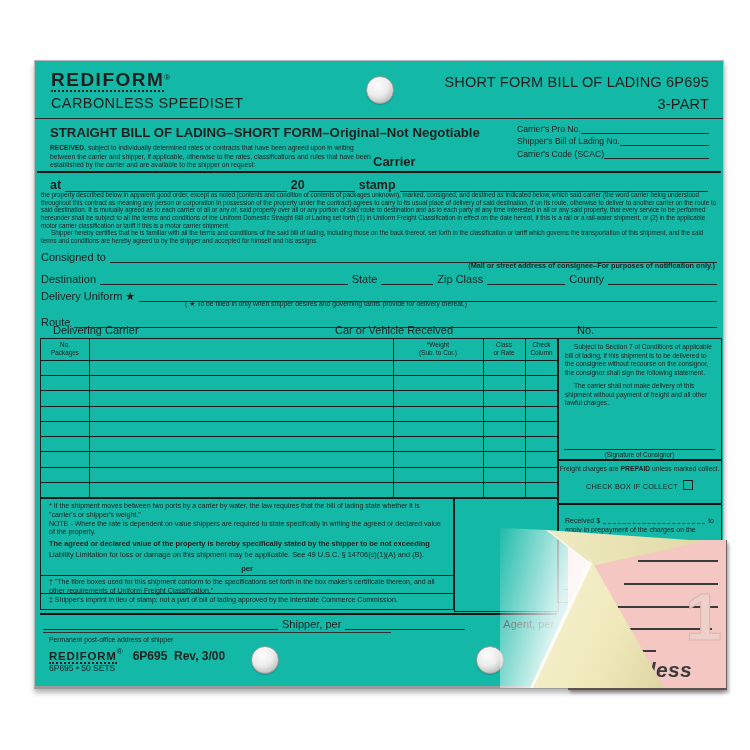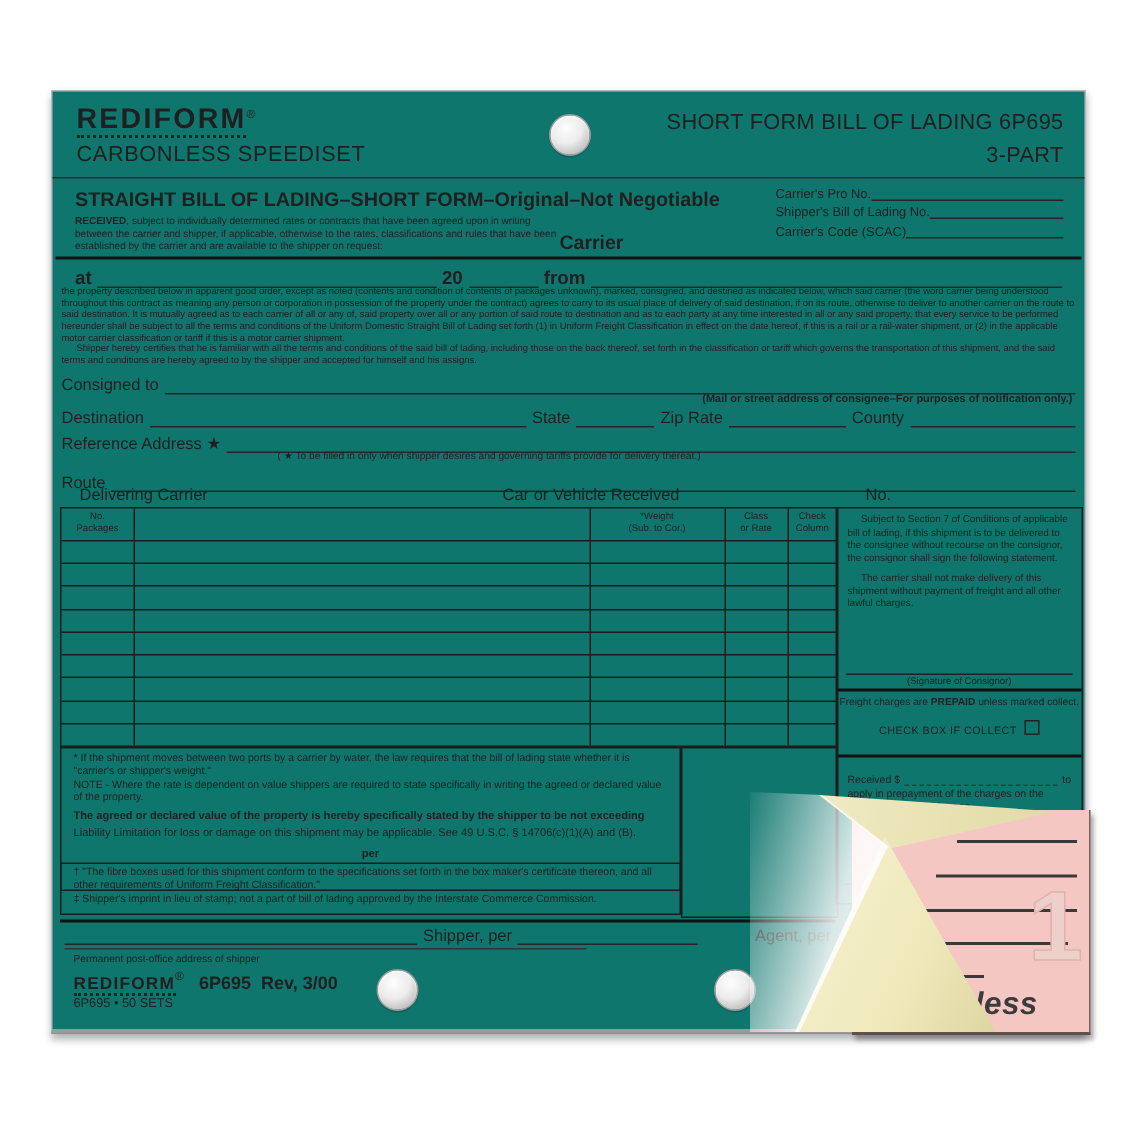--- a/index.html
+++ b/index.html
@@ -1,19 +1,19 @@
 <!DOCTYPE html>
 <html><head>
 <meta charset="utf-8">
 <style>
   html,body{margin:0;padding:0}
   body{width:750px;height:750px;background:#ffffff;position:relative;overflow:hidden;
        font-family:"Liberation Sans",sans-serif;color:#1f1f1f;}
   .abs{position:absolute}
-  .paper{position:absolute;left:34px;top:60px;width:688px;height:625px;background:#0f766e;
+  .paper{position:absolute;left:34px;top:60px;width:688px;height:625px;background:#14b8a6;
          border:1px solid #b9b9b9;border-bottom:3px solid #9a9a9a;
          box-shadow:0 4px 5px rgba(0,0,0,.28),2px 0 3px rgba(0,0,0,.06)}
   .row{display:flex;align-items:flex-end;gap:4px}
   .ln{flex:1;border-bottom:1px solid #262626;height:.85em;min-width:14px}
   .lnd{flex:1;border-bottom:1px dashed #3a3a3a;height:.8em}
   .hole{width:26px;height:26px;border-radius:50%;border:1px solid #9b9b9b;
         background:radial-gradient(circle at 40% 32%,#fdfdfd 0%,#ececec 45%,#bdbdbd 80%,#a8a8a8 100%);
         box-shadow:inset 0 1px 2px rgba(255,255,255,.8),0 1px 1px rgba(0,0,0,.18)}
   
   #brand{left:16px;top:9px}
@@ -145,44 +145,44 @@
       </div>
   </div>
   <div class="abs" id="carrier-lbl">Carrier</div>
   <div class="abs" id="rule2"></div>
 
   <div class="abs row" id="dateline">
     <span class="dl-lbl">at</span>
     <span class="ln ln-at"></span>
     <span class="dl-lbl">20</span>
     <span class="ln ln-20"></span>
-    <span class="dl-lbl">from</span>
+    <span class="dl-lbl">stamp</span>
     <span class="ln ln-from"></span>
   </div>
 
   <div class="abs" id="legal1">the property described below in apparent good order, except as noted (contents and condition of contents of packages unknown), marked, consigned, and destined as indicated below, which said carrier (the word carrier being understood throughout this contract as meaning any person or corporation in possession of the property under the contract) agrees to carry to its usual place of delivery of said destination, if on its route, otherwise to deliver to another carrier on the route to said destination. It is mutually agreed as to each carrier of all or any of, said property over all or any portion of said route to destination and as to each party at any time interested in all or any said property, that every service to be performed hereunder shall be subject to all the  terms and conditions of the Uniform Domestic Straight Bill of Lading set forth (1) in Uniform Freight Classification in effect on the date hereof, if this is a rail or a rail-water shipment, or (2) in the applicable motor carrier classification or tariff if this is a motor carrier shipment.</div>
   <div class="abs" id="legal2">Shipper hereby certifies that he is familiar with all the terms and conditions of the said bill of lading, including those on the back thereof, set forth in the classification or tariff which governs the transportation of this shipment, and the said terms and conditions are hereby agreed to by the shipper and accepted for himself and his assigns.</div>
 
   <div class="abs row" id="consigned">
     <span class="lbl11">Consigned to</span>
     <span class="ln"></span>
   </div>
   <div class="abs" id="consignee-note">(Mail or street address of consignee–For purposes of notification only.)</div>
   <div class="abs row" id="destination">
     <span class="lbl11">Destination</span>
     <span class="ln ln-dest"></span>
     <span class="lbl11">State</span>
     <span class="ln ln-state"></span>
-    <span class="lbl11">Zip Rate</span>
+    <span class="lbl11">Zip Class</span>
     <span class="ln ln-zip"></span>
     <span class="lbl11">County</span>
     <span class="ln ln-county"></span>
   </div>
   <div class="abs row" id="delivery">
-    <span class="lbl11">Reference  Address  ★</span>
+    <span class="lbl11">Delivery  Uniform  ★</span>
     <span class="ln"></span>
   </div>
   <div class="abs" id="delivery-note">( ★ To be filled in only when shipper desires and governing tariffs provide for delivery thereat.)</div>
   <div class="abs row" id="route">
     <span class="lbl11">Route</span>
     <span class="ln"></span>
   </div>
   <div class="abs lbl11" id="dc-lbl">Delivering Carrier</div>
   <div class="abs lbl11" id="cv-lbl">Car or Vehicle Received</div>
   <div class="abs lbl11" id="no-lbl">No.</div>

